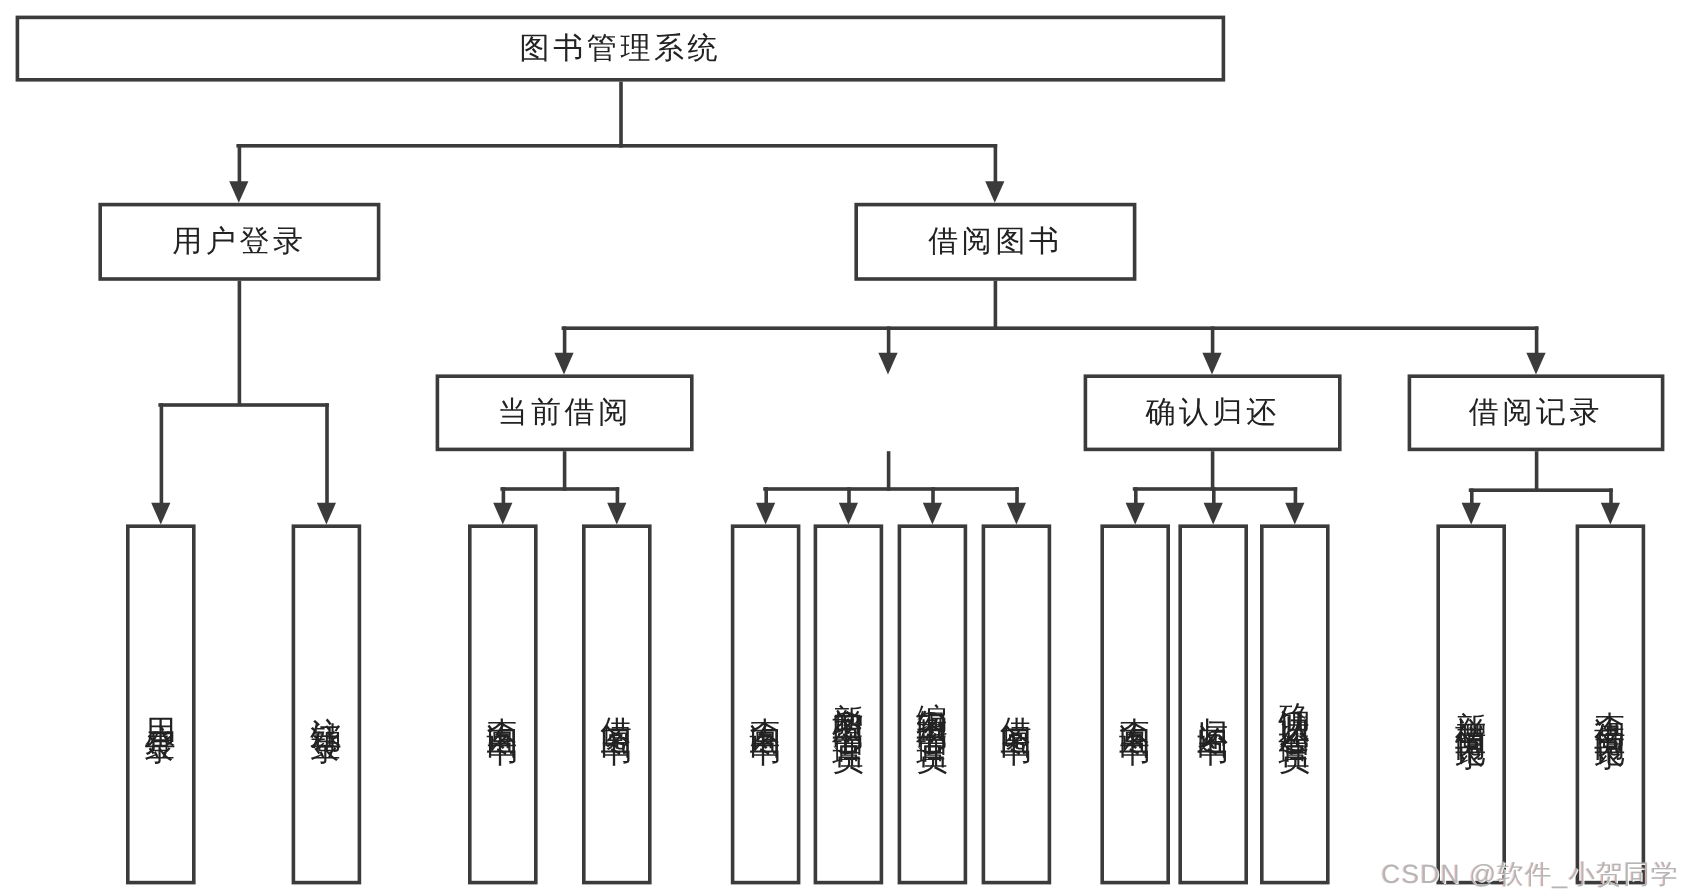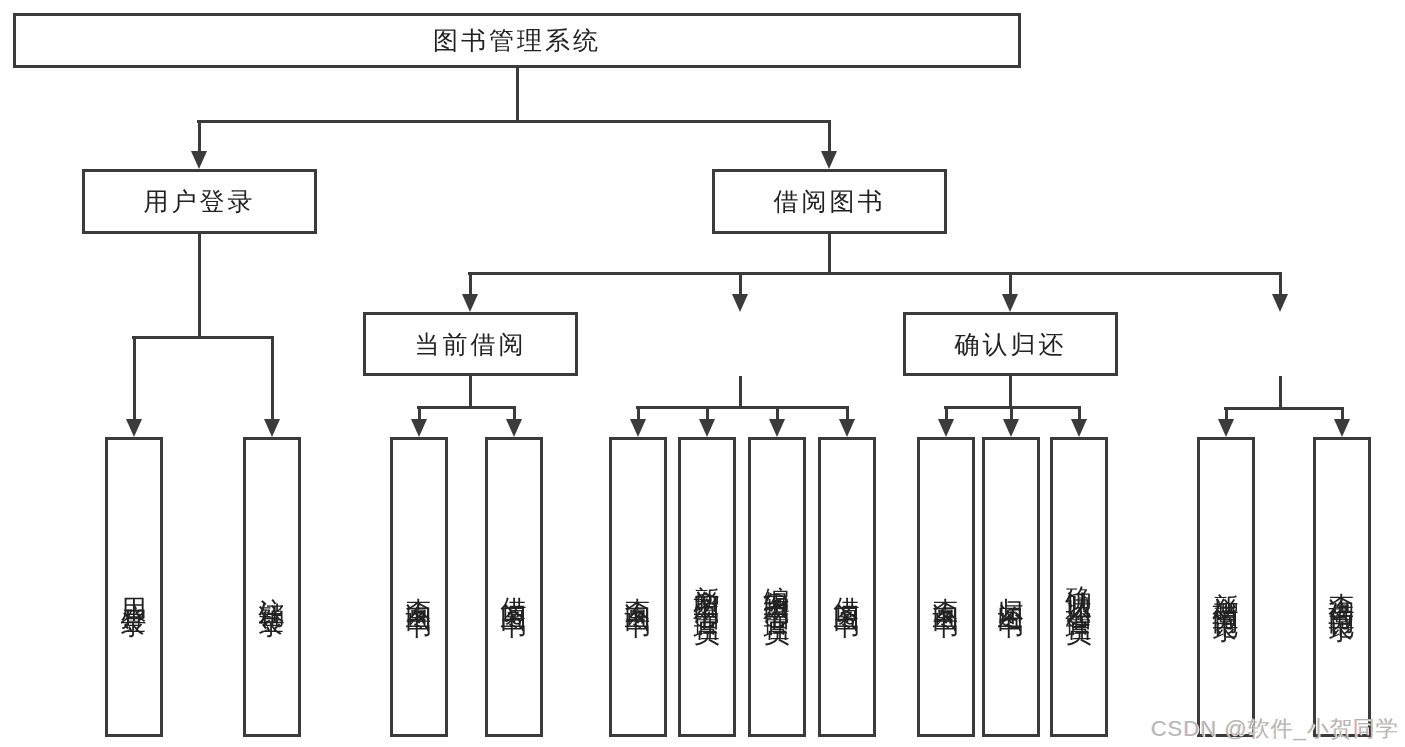--- a/index.html
+++ b/index.html
@@ -59,20 +59,21 @@
 
 <div class="canvas">
 
   <div class="box hbox" style="left:13px;top:13px;width:1008px;height:55px;">图书管理系统</div>
 
   <div class="box hbox" style="left:82px;top:169px;width:235px;height:65px;">用户登录</div>
   <div class="box hbox" style="left:712px;top:169px;width:235px;height:65px;">借阅图书</div>
 
   <div class="box hbox" style="left:363px;top:312px;width:215px;height:64px;">当前借阅</div>
   <div class="box hbox" style="left:903px;top:312px;width:215px;height:64px;">确认归还</div>
+  <div class="box hbox" style="left:1173px;top:312px;width:214px;height:64px;">借阅记录</div>
 
   <div class="box leaf" style="left:105px;top:437px;width:58px;height:300px;">用户登录</div>
   <div class="box leaf" style="left:243px;top:437px;width:58px;height:300px;">注销登录</div>
 
   <div class="box leaf" style="left:390px;top:437px;width:58px;height:300px;">查询图书</div>
   <div class="box leaf" style="left:485px;top:437px;width:58px;height:300px;">借阅图书</div>
 
   <div class="box leaf" style="left:609px;top:437px;width:58px;height:300px;">查询图书</div>
   <div class="box leaf" style="left:678px;top:437px;width:58px;height:300px;">新增图书（管理员）</div>
   <div class="box leaf" style="left:748px;top:437px;width:58px;height:300px;">编辑图书（管理员）</div>

